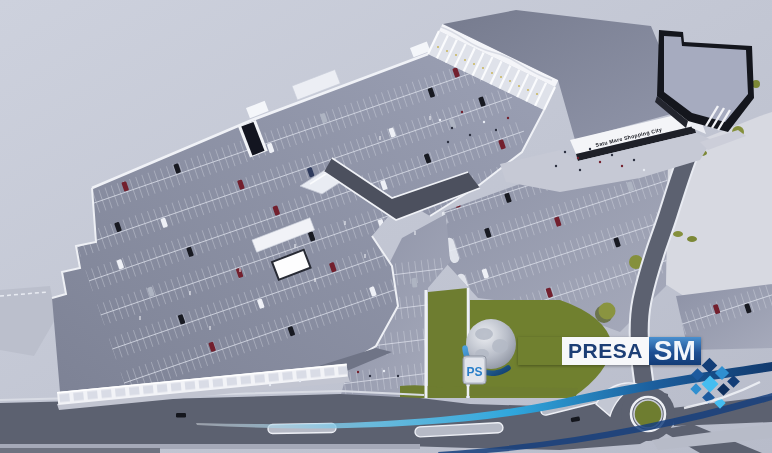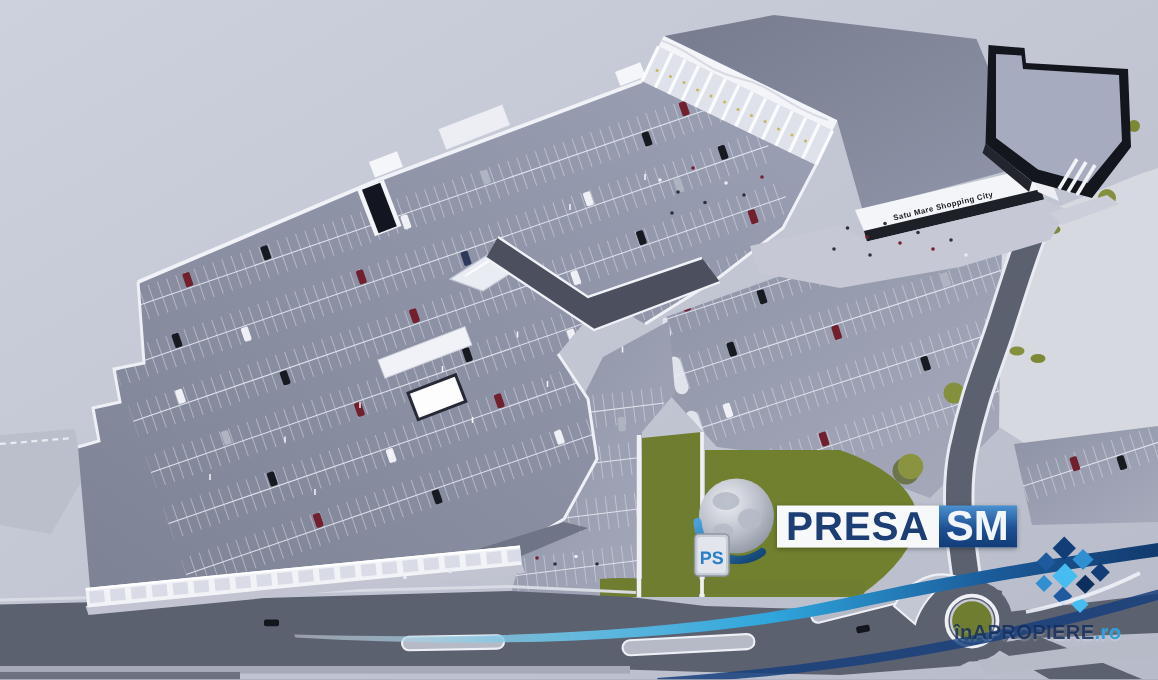--- a/index.html
+++ b/index.html
@@ -3,22 +3,22 @@
 <meta charset="utf-8">
 <style>
   html,body{margin:0;padding:0;background:#9aa0ad;font-family:"Liberation Sans",sans-serif;}
   .scene{position:relative;width:772px;height:453px;overflow:hidden;background:#c6cad8;}
   .scene svg{position:absolute;left:0;top:0;}
   
   .presa{position:absolute;left:460px;top:316px;width:180px;height:80px;}
   .presa .globe{position:absolute;left:0;top:0;}
   .presa .boxes{position:absolute;left:58px;top:21px;display:flex;height:28px;
     box-shadow:0 1px 3px rgba(0,0,0,.35);}
-  .presa .word{background:#f7f8fa;color:#1c3e75;font-size:27px;line-height:28px;
-    font-weight:bold;letter-spacing:.5px;padding:0 6px;}
+  .presa .word{background:#f7f8fa;color:#1c3e75;font-size:21px;line-height:28px;
+    font-weight:bold;letter-spacing:.5px;padding:0 6px;margin-left:44px;}
   .presa .badge{background:linear-gradient(180deg,#4a90cf 0%,#1d4f93 55%,#123c77 100%);
     color:#f2f6fb;font-size:28px;line-height:28px;font-weight:bold;padding:0 5px;}
   
   .apropiere{position:absolute;left:630px;top:352px;width:142px;height:90px;}
   .apropiere .mosaic{position:absolute;left:40px;top:0;}
   .apropiere .word{position:absolute;left:6px;top:62px;white-space:nowrap;
     font-size:13.5px;font-weight:bold;letter-spacing:.2px;color:rgba(19,45,92,.85);
     text-shadow:0 1px 1px rgba(255,255,255,.2);}
   .apropiere .word .tld{color:#2fa0dc;}
 </style>
@@ -444,16 +444,15 @@
         <rect x="706" y="384" width="12" height="12" transform="rotate(45 712 390)" fill="#45bdf0"></rect>
         <rect x="721" y="391" width="9" height="9" transform="rotate(45 725.5 395.5)" fill="#0d2f5e"></rect>
         <rect x="694" y="391" width="8" height="8" transform="rotate(45 698 395)" fill="#2f8fd0"></rect>
         <rect x="706" y="399" width="9" height="9" transform="rotate(45 710.5 403.5)" fill="#1d5a9e"></rect>
         <rect x="718" y="405" width="8" height="8" transform="rotate(45 722 409)" fill="#45bdf0"></rect>
         <rect x="731" y="383" width="9" height="9" transform="rotate(45 735.5 387.5)" fill="#123d77"></rect>
       </g>
       <path d="M686,414 C706,410 734,402 762,388" stroke="#eef1f6" stroke-width="2.5" fill="none" opacity=".9"></path>
     </g>
   </svg>
-  <div class="word"><span>înAPROPIERE</span><span class="tld">.ro</span></div>
 </div>
 
 </div>
 
 </body></html>

